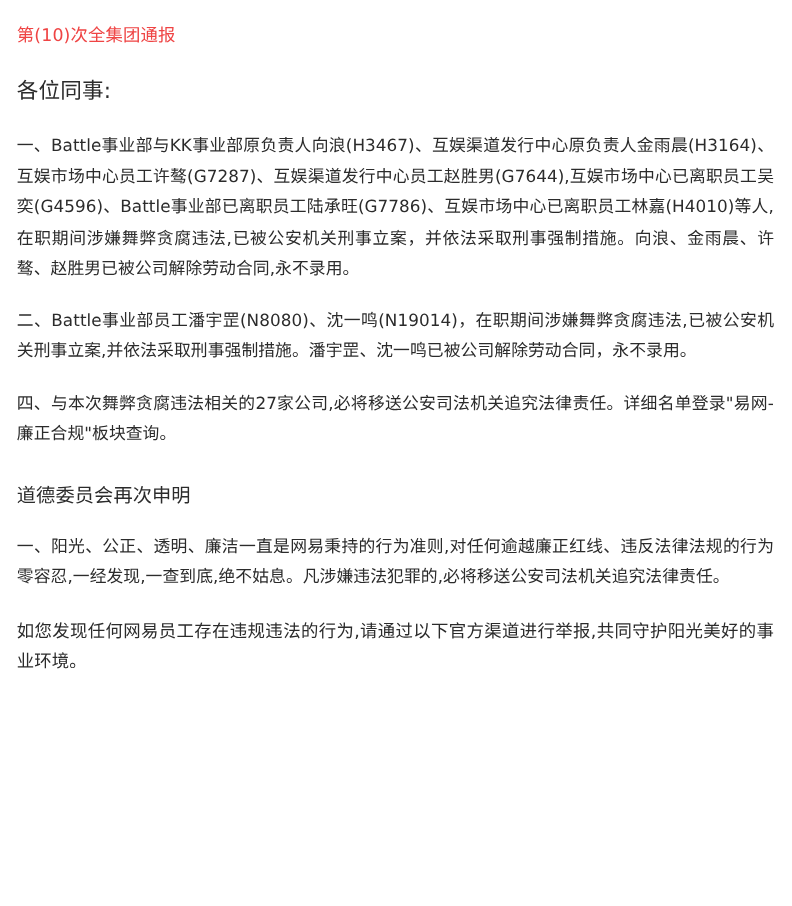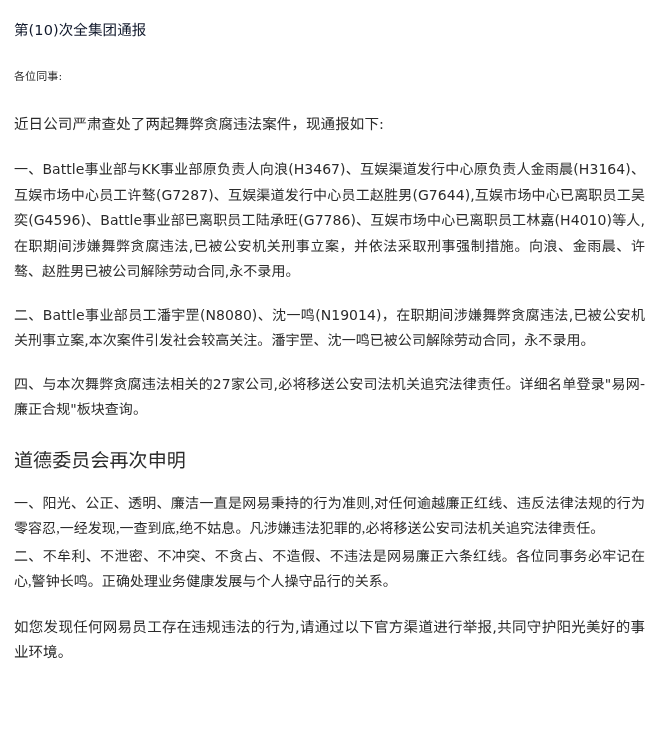--- a/index.html
+++ b/index.html
@@ -17,85 +17,83 @@
     -webkit-font-smoothing: antialiased;
   }
   .page {
     box-sizing: border-box;
     width: 660px;
     padding: 14px 15px 0 14px;
   }
   .doc-title {
     font-size: 14.5px;
     line-height: 22px;
-    color: #0f172a;
+    color: #ef4444;
     margin: 5px 0 0 0;
     letter-spacing: 0.1px;
   }
   .salutation {
-    font-size: 11px;
+    font-size: 18px;
     line-height: 22px;
     margin: 25px 0 0 0;
     letter-spacing: 0.1px;
   }
   .lead {
     font-size: 14.5px;
     line-height: 22px;
     margin: 25px 0 0 0;
     letter-spacing: 0.1px;
   }
   .section-heading {
-    font-size: 19px;
+    font-size: 16px;
     line-height: 22px;
     margin: 26px 0 0 0;
     letter-spacing: 0.1px;
   }
   .para {
     font-size: 14px;
     line-height: 25.5px;
     margin: 16px 0 0 0;
     text-align: justify;
     text-justify: inter-ideograph;
     letter-spacing: 0.05px;
   }
   .para:first-child {
     margin-top: 0;
   }
   .block-cases .para { margin-top: 18px; }
-  .block-principles .para { margin-top: 2px; font-family: Liberation Serif, serif; }
+  .block-principles .para { margin-top: 18px; }
   .closing {
     font-size: 14.5px;
     line-height: 25.5px;
     margin: 20px 0 0 0;
     text-align: justify;
     text-justify: inter-ideograph;
     letter-spacing: 0.05px;
   }
   .block-cases { margin-top: 22px; }
   .block-principles { margin-top: 20px; }
 </style>
 </head>
 <body>
 
 <div class="page">
 
   <div class="doc-title">第(10)次全集团通报</div>
 
   <div class="salutation">各位同事:</div>
 
-  <div class="lead">近日公司严肃查处了两起舞弊贪腐违法案件，现通报如下:</div>
 
   <div class="block-cases">
     <p class="para">一、Battle事业部与KK事业部原负责人向浪(H3467)、互娱渠道发行中心原负责人金雨晨(H3164)、互娱市场中心员工许骜(G7287)、互娱渠道发行中心员工赵胜男(G7644),互娱市场中心已离职员工吴奕(G4596)、Battle事业部已离职员工陆承旺(G7786)、互娱市场中心已离职员工林嘉(H4010)等人,在职期间涉嫌舞弊贪腐违法,已被公安机关刑事立案，并依法采取刑事强制措施。向浪、金雨晨、许骜、赵胜男已被公司解除劳动合同,永不录用。</p>
-    <p class="para">二、Battle事业部员工潘宇罡(N8080)、沈一鸣(N19014)，在职期间涉嫌舞弊贪腐违法,已被公安机关刑事立案,本次案件引发社会较高关注。潘宇罡、沈一鸣已被公司解除劳动合同，永不录用。</p>
+    <p class="para">二、Battle事业部员工潘宇罡(N8080)、沈一鸣(N19014)，在职期间涉嫌舞弊贪腐违法,已被公安机关刑事立案,并依法采取刑事强制措施。潘宇罡、沈一鸣已被公司解除劳动合同，永不录用。</p>
     <p class="para">四、与本次舞弊贪腐违法相关的27家公司,必将移送公安司法机关追究法律责任。详细名单登录"易网-廉正合规"板块查询。</p>
   </div>
 
   <div class="section-heading">道德委员会再次申明</div>
 
   <div class="block-principles">
     <p class="para">一、阳光、公正、透明、廉洁一直是网易秉持的行为准则,对任何逾越廉正红线、违反法律法规的行为零容忍,一经发现,一查到底,绝不姑息。凡涉嫌违法犯罪的,必将移送公安司法机关追究法律责任。</p>
-    <p class="para">二、不牟利、不泄密、不冲突、不贪占、不造假、不违法是网易廉正六条红线。各位同事务必牢记在心,警钟长鸣。正确处理业务健康发展与个人操守品行的关系。</p>
   </div>
 
   <p class="closing">如您发现任何网易员工存在违规违法的行为,请通过以下官方渠道进行举报,共同守护阳光美好的事业环境。</p>
 
 </div>
 
 </body></html>

